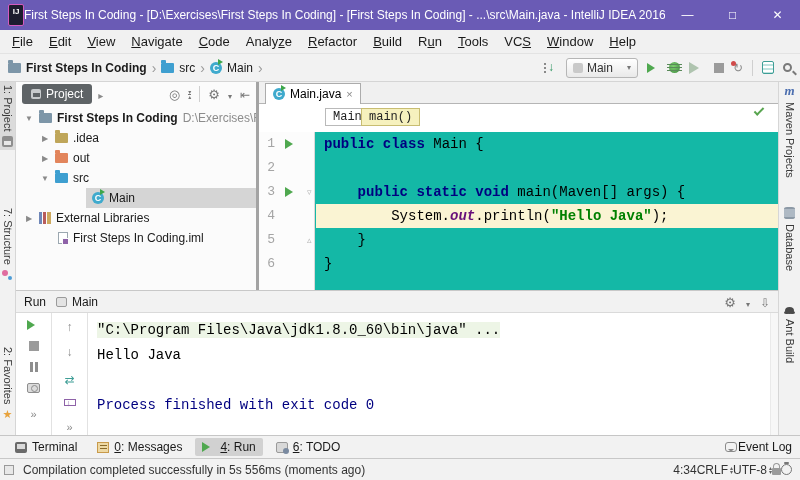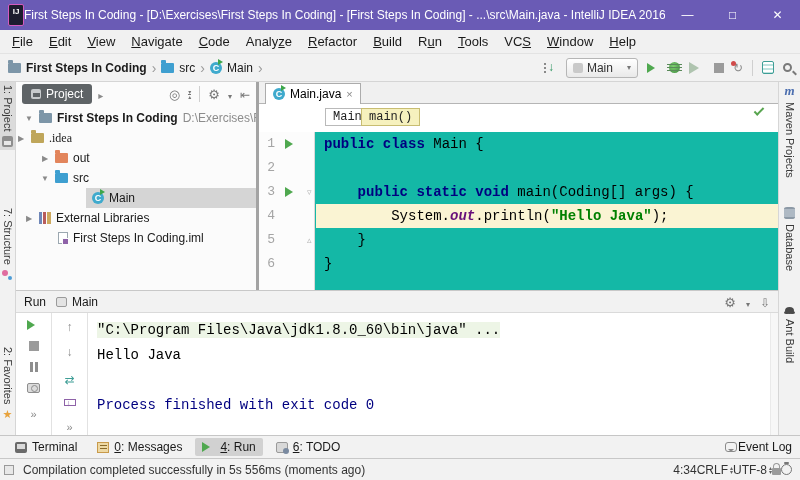--- a/index.html
+++ b/index.html
@@ -297,21 +297,21 @@
       <span class="ic-hide"></span>
     </div>
   </div>
   <div class="tree">
     <div class="trow" style="padding-left:8px;">
       <span class="exp exp-open"></span>
       <span class="fold root"></span>
       <span class="tlabel bold">First Steps In Coding</span>
       <span class="tpath">D:\Exercises\First Steps In Coding</span>
     </div>
-    <div class="trow" style="font-family:Liberation Serif, serif;">
+    <div class="trow" style="padding-left:24px;">
       <span class="exp exp-closed"></span>
       <span class="fold"></span>
       <span class="tlabel">.idea</span>
     </div>
     <div class="trow" style="padding-left:24px;">
       <span class="exp exp-closed"></span>
       <span class="fold out"></span>
       <span class="tlabel">out</span>
     </div>
     <div class="trow" style="padding-left:24px;">
@@ -370,21 +370,21 @@
         <span class="g-fold">▵</span>
       </div>
     <div class="grow">
         <span class="ln">6</span>
       </div>
   </div>
 
   <div class="code-area">
     <div class="code-line"><span class="tok-kw">public class</span><span class="tok-pl"> Main {</span></div>
     <div class="code-line"></div>
-    <div class="code-line"><span class="tok-pl">    </span><span class="tok-kw">public static void</span><span class="tok-pl"> main(Coding[] args) {</span></div>
+    <div class="code-line"><span class="tok-pl">    </span><span class="tok-kw">public static void</span><span class="tok-pl"> main(Maven[] args) {</span></div>
     <div class="code-line current"><span class="tok-pl">        System.</span><span class="tok-fld">out</span><span class="tok-pl">.println(</span><span class="tok-str">"Hello Java"</span><span class="tok-pl">);</span></div>
     <div class="code-line"><span class="tok-pl">    }</span></div>
     <div class="code-line"><span class="tok-pl">}</span></div>
   </div>
 </div>
 
 <div class="runpanel">
   <div class="run-header">
     <span class="run-title">Run</span>
     <div class="run-tab">

